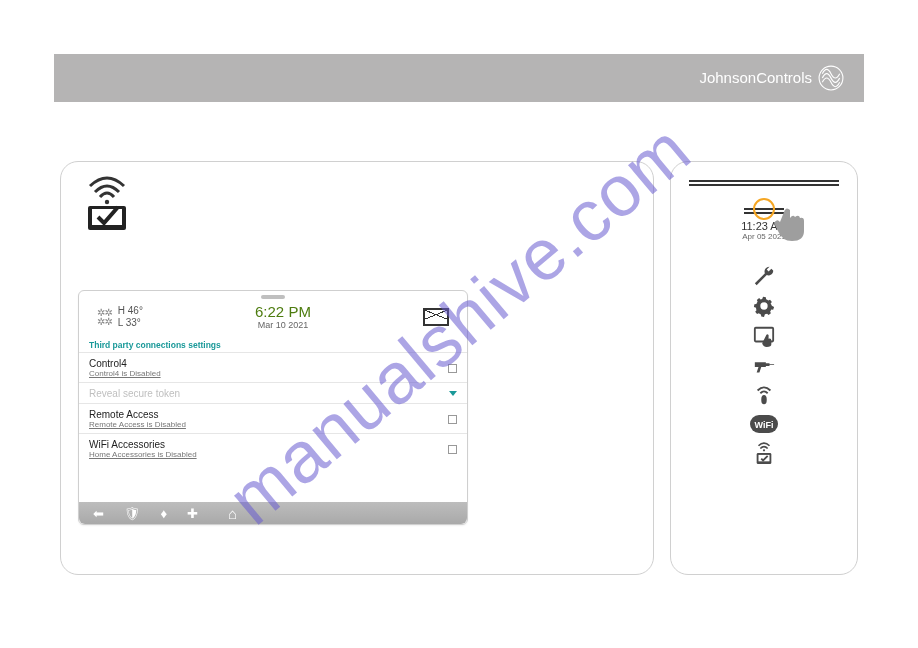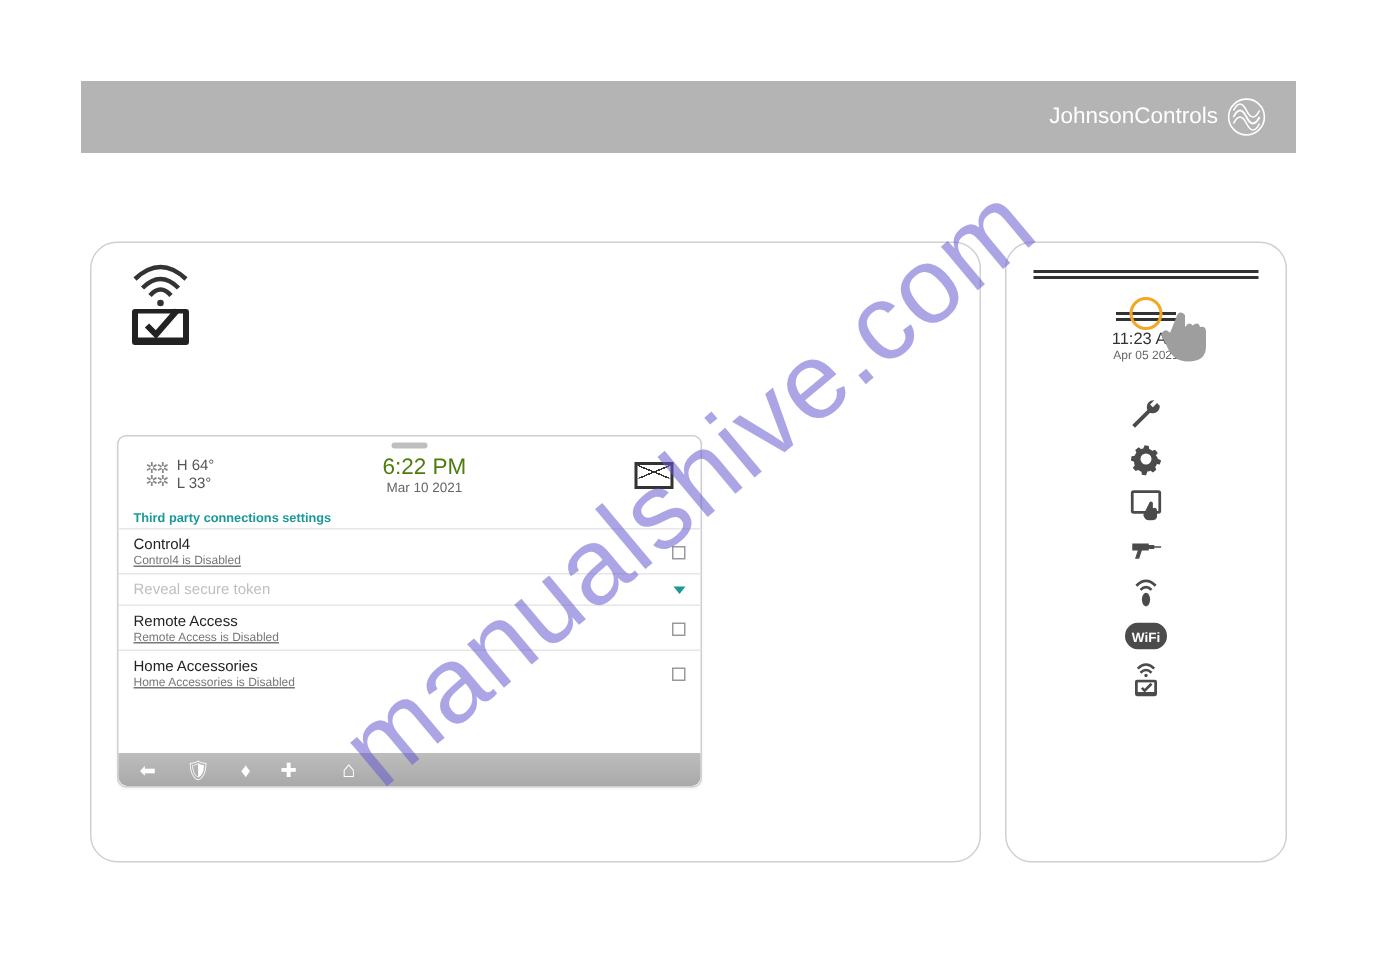--- a/index.html
+++ b/index.html
@@ -84,21 +84,21 @@
   <rect x="12" y="35" width="30" height="16" fill="#fff"></rect>
   <path d="M18 43 L24 49 L38 33" stroke="#222" stroke-width="4" fill="none"></path>
 </svg>
 
 <div class="device">
   <div class="notch"></div>
   <div class="top-row">
     <div class="weather">
       <div class="snow">✲✲<br>✲✲</div>
       <div class="temps">
-        <div><span>H</span> <span>64°</span></div>
+        <div><span>H</span> <span>46°</span></div>
         <div><span>L</span> <span>33°</span></div>
       </div>
     </div>
     <div class="clock">
       <div class="time">6:22 PM</div>
       <div class="date">Mar 10 2021</div>
     </div>
     <div class="envelope"></div>
   </div>
 
@@ -119,21 +119,21 @@
   </div>
   <div class="row">
     <div class="labels">
         <div class="t">Remote Access</div>
         <div class="s">Remote Access is Disabled</div>
       </div>
     <div class="chk"></div>
   </div>
   <div class="row">
     <div class="labels">
-        <div class="t">Home Accessories</div>
+        <div class="t">WiFi Accessories</div>
         <div class="s">Home Accessories is Disabled</div>
       </div>
     <div class="chk"></div>
   </div>
 
   <div class="btm">
     <span>⬅</span>
     <span>🛡</span>
     <span>♦</span>
     <span>✚</span>

